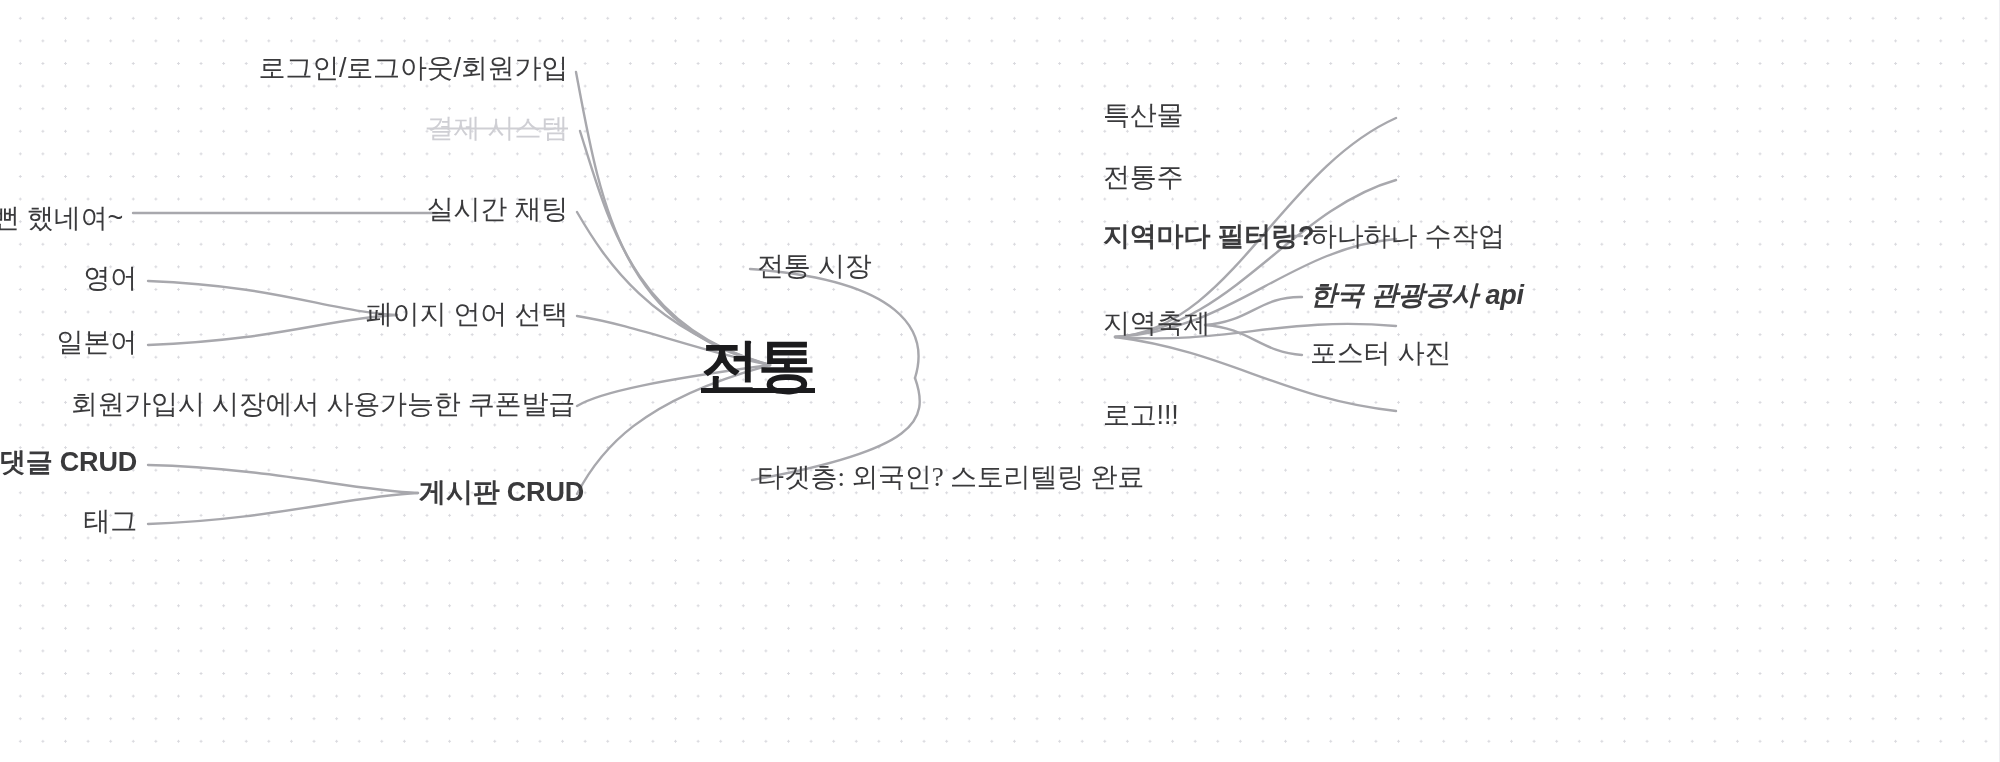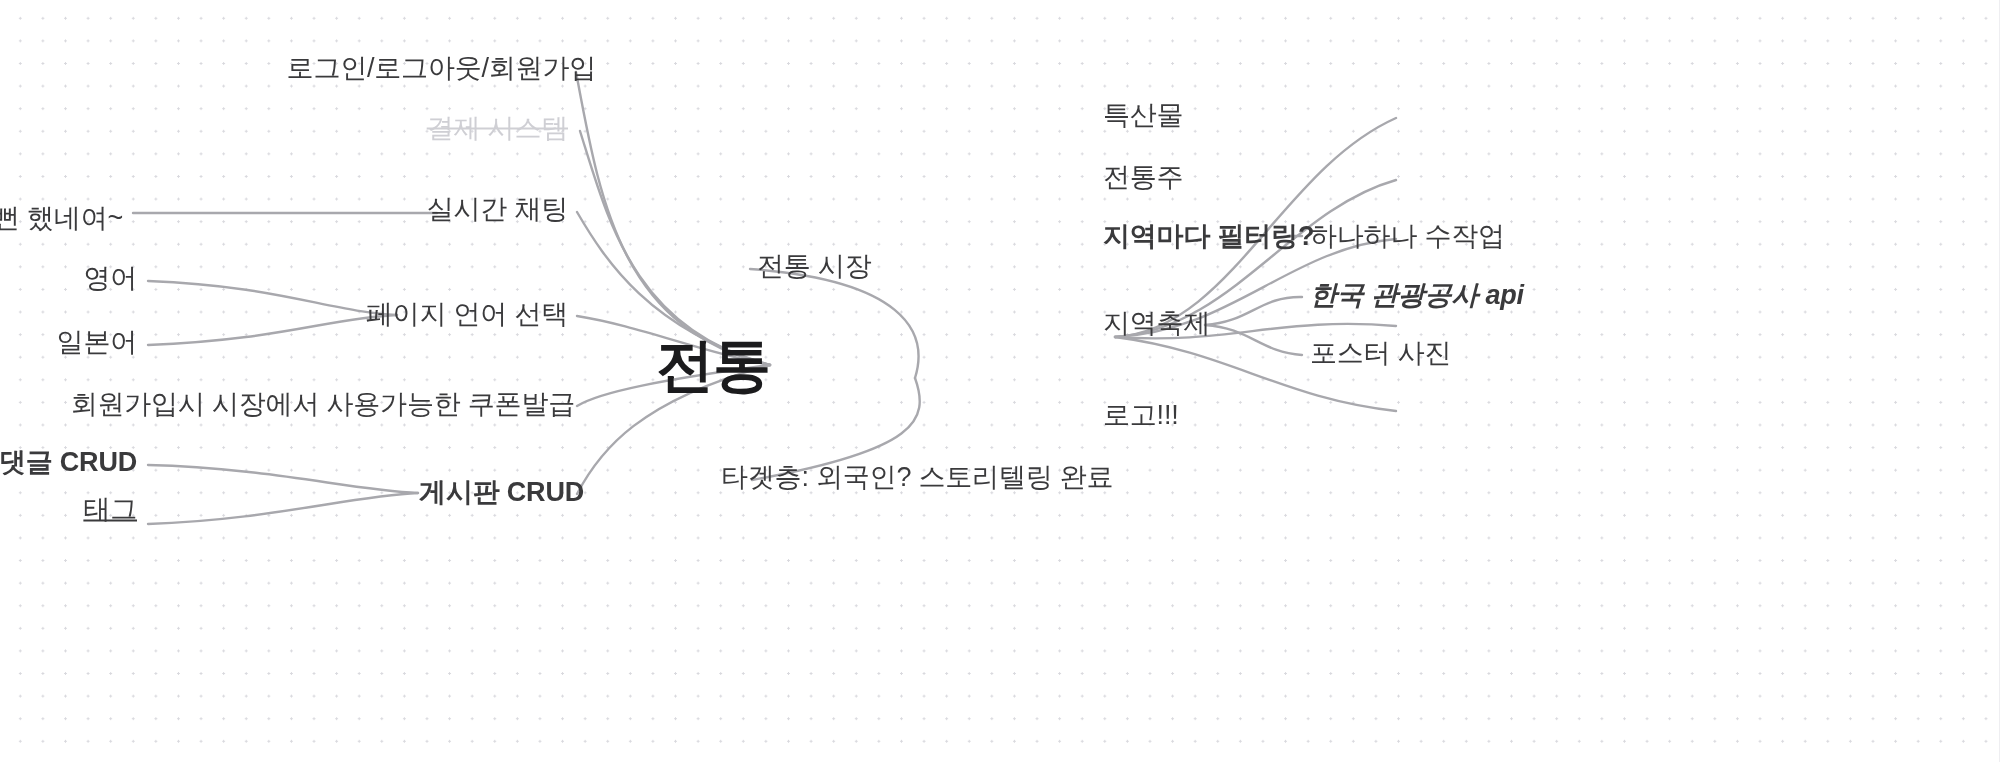--- a/index.html
+++ b/index.html
@@ -87,34 +87,34 @@
       <path d="M 1115 337 C 1230 330 1290 210 1396 180" fill="none" stroke="#a8a8ad" stroke-width="2.4" stroke-linecap="round"></path>
       <path d="M 1115 337 C 1230 332 1290 248 1396 239" fill="none" stroke="#a8a8ad" stroke-width="2.4" stroke-linecap="round"></path>
       <path d="M 1288 236 L 1302 236" fill="none" stroke="#a8a8ad" stroke-width="2.4" stroke-linecap="round"></path>
       <path d="M 1115 337 C 1230 345 1280 316 1396 326" fill="none" stroke="#a8a8ad" stroke-width="2.4" stroke-linecap="round"></path>
       <path d="M 1205 325 C 1250 322 1260 296 1302 297" fill="none" stroke="#a8a8ad" stroke-width="2.4" stroke-linecap="round"></path>
       <path d="M 1205 325 C 1250 328 1260 352 1302 355" fill="none" stroke="#a8a8ad" stroke-width="2.4" stroke-linecap="round"></path>
       <path d="M 1115 337 C 1230 352 1280 398 1396 411" fill="none" stroke="#a8a8ad" stroke-width="2.4" stroke-linecap="round"></path>
     </svg>
 
   <div id="node-layer">
-      <div class="node anchor-right root" style="left: 770px; top: 365px;">전통</div>
-      <div class="node anchor-right" style="left: 568px; top: 68px; margin-left: 28px;">로그인/로그아웃/회원가입</div>
+      <div class="node anchor-right root" style="left: 815px; top: 365px; text-decoration: underline;">전통</div>
+      <div class="node anchor-right" style="left: 568px; top: 68px;">로그인/로그아웃/회원가입</div>
       <div class="node anchor-right muted" style="left: 568px; top: 128px;">결제 시스템</div>
       <div class="node anchor-right" style="left: 568px; top: 209px;">실시간 채팅</div>
       <div class="node anchor-right" style="left: 123px; top: 218px;">할 뻔 했네여~</div>
       <div class="node anchor-right" style="left: 568px; top: 314px;">페이지 언어 선택</div>
       <div class="node anchor-right" style="left: 137px; top: 278px;">영어</div>
       <div class="node anchor-right" style="left: 137px; top: 342px;">일본어</div>
       <div class="node anchor-right" style="left: 568px; top: 404px; margin-left: 7px;">회원가입시 시장에서 사용가능한 쿠폰발급</div>
       <div class="node anchor-right bold" style="left: 568px; top: 492px; margin-left: 16px;">게시판 CRUD</div>
       <div class="node anchor-right bold" style="left: 137px; top: 462px;">댓글 CRUD</div>
-      <div class="node anchor-right" style="left: 137px; top: 509px; text-decoration: underline;">태그</div>
+      <div class="node anchor-right" style="left: 137px; top: 521px;">태그</div>
       <div class="node" style="left: 757px; top: 266px;">전통 시장</div>
-      <div class="node" style="left: 721px; top: 477px;">타겟층: 외국인? 스토리텔링 완료</div>
+      <div class="node" style="left: 757px; top: 477px; font-family: Liberation Serif, serif;">타겟층: 외국인? 스토리텔링 완료</div>
       <div class="node" style="left: 1103px; top: 115px;">특산물</div>
       <div class="node" style="left: 1103px; top: 177px;">전통주</div>
       <div class="node bold" style="left: 1103px; top: 236px;">지역마다 필터링?</div>
       <div class="node" style="left: 1310px; top: 236px;">하나하나 수작업</div>
       <div class="node" style="left: 1103px; top: 323px;">지역축제</div>
       <div class="node bold" style="left: 1310px; top: 295px; font-style: italic;">한국 관광공사 api</div>
       <div class="node" style="left: 1310px; top: 353px;">포스터 사진</div>
       <div class="node" style="left: 1103px; top: 415px;">로고!!!</div>
     </div>
 

